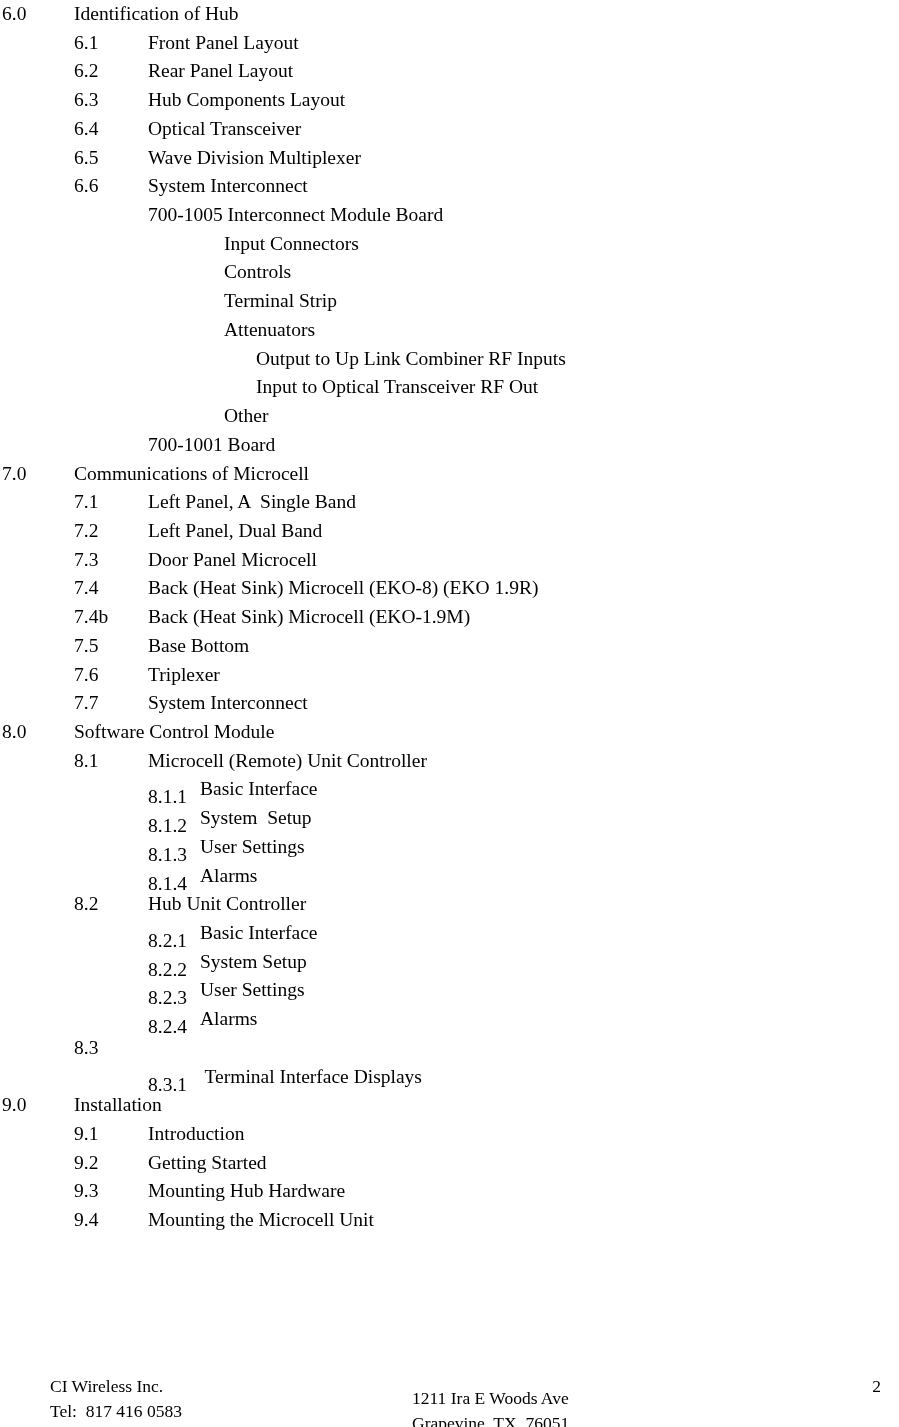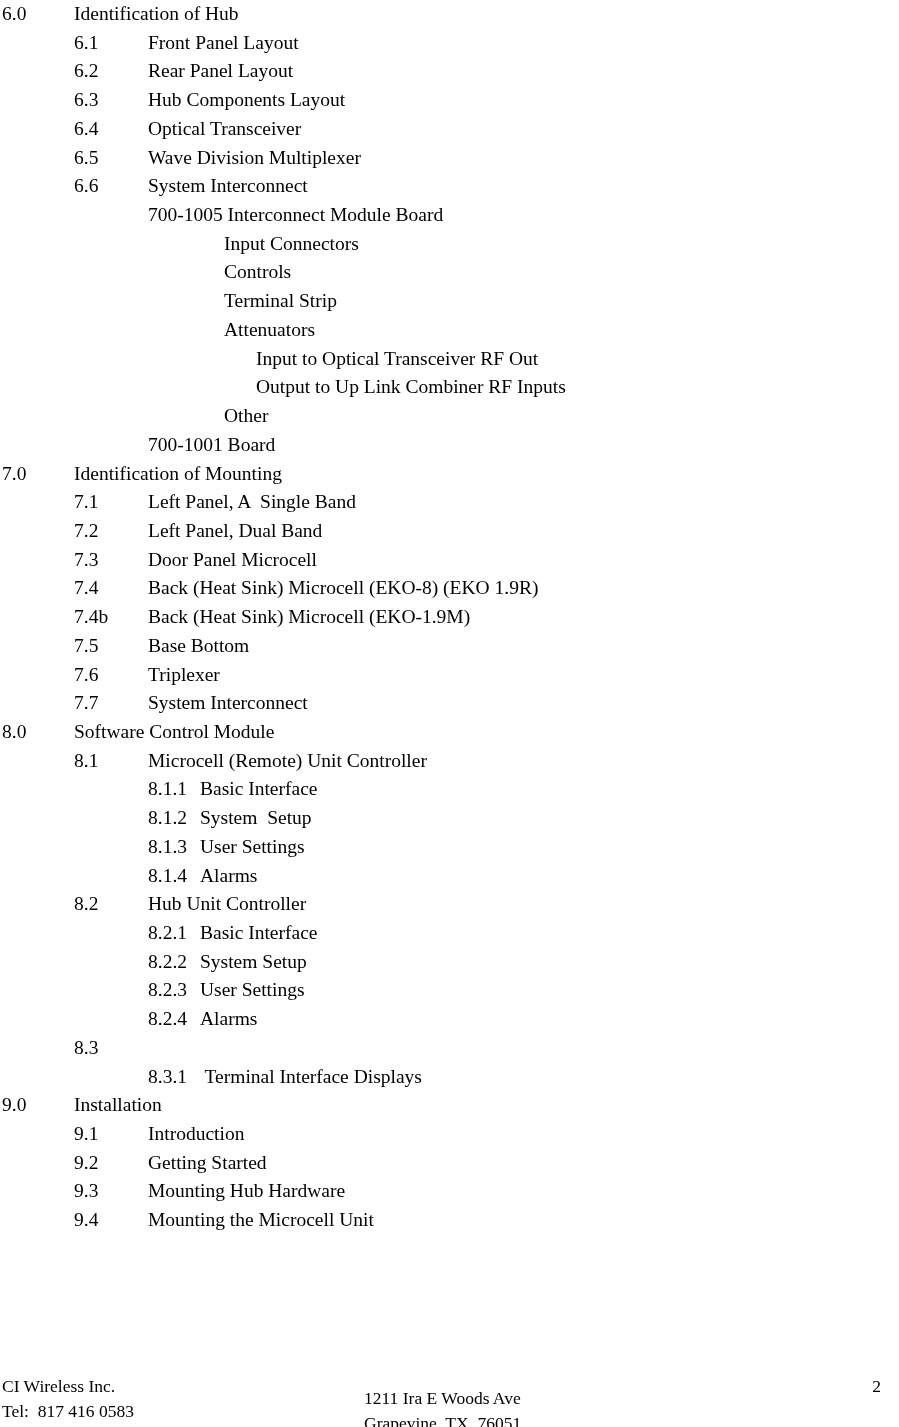--- a/index.html
+++ b/index.html
@@ -48,21 +48,21 @@
   .lvl1 > .num { left: 2px; }
   .lvl1 > .txt { left: 74px; }
 
   .lvl2 > .num { left: 74px; }
   .lvl2 > .txt { left: 148px; }
 
   
   .lvl2t > .txt { left: 148px; }
 
   
-  .lvl3 > .num { left: 148px; }
+  .lvl3 > .num { left: 148px; margin-top: 8px; }
   .lvl3 > .txt { left: 200px; text-align: center; }
 
   
   .lvl3t > .txt { left: 224px; text-align: center; }
 
   
   .lvl4t > .txt { left: 256px; }
 
   #footer {
     position: absolute;
@@ -70,20 +70,21 @@
     top: 1374px;
     width: 899px;
     height: 53px;
     font-size: 17.5px;
     line-height: 25px;
   }
   .footer-line {
     position: relative;
     height: 25px;
     white-space: pre;
+    margin-left: 48px;
   }
   .f-col1 {
     position: absolute;
     left: 2px;
     top: 0;
     white-space: pre;
   }
   .f-col2 {
     position: absolute;
     left: 364px;
@@ -106,25 +107,25 @@
     <div class="toc-row lvl2"><span class="num">6.2</span><span class="txt">Rear Panel Layout</span></div>
     <div class="toc-row lvl2"><span class="num">6.3</span><span class="txt">Hub Components Layout</span></div>
     <div class="toc-row lvl2"><span class="num">6.4</span><span class="txt">Optical Transceiver</span></div>
     <div class="toc-row lvl2"><span class="num">6.5</span><span class="txt">Wave Division Multiplexer</span></div>
     <div class="toc-row lvl2"><span class="num">6.6</span><span class="txt">System Interconnect</span></div>
     <div class="toc-row lvl2t"><span class="txt">700-1005 Interconnect Module Board</span></div>
     <div class="toc-row lvl3t"><span class="txt">Input Connectors</span></div>
     <div class="toc-row lvl3t"><span class="txt">Controls</span></div>
     <div class="toc-row lvl3t"><span class="txt">Terminal Strip</span></div>
     <div class="toc-row lvl3t"><span class="txt">Attenuators</span></div>
+    <div class="toc-row lvl4t"><span class="txt">Output to Up Link Combiner RF Inputs</span></div>
     <div class="toc-row lvl4t"><span class="txt">Input to Optical Transceiver RF Out</span></div>
-    <div class="toc-row lvl4t"><span class="txt">Output to Up Link Combiner RF Inputs</span></div>
     <div class="toc-row lvl3t"><span class="txt">Other</span></div>
     <div class="toc-row lvl2t"><span class="txt">700-1001 Board</span></div>
-    <div class="toc-row lvl1"><span class="num">7.0</span><span class="txt">Identification of Mounting</span></div>
+    <div class="toc-row lvl1"><span class="num">7.0</span><span class="txt">Communications of Microcell</span></div>
     <div class="toc-row lvl2"><span class="num">7.1</span><span class="txt">Left Panel, A  Single Band</span></div>
     <div class="toc-row lvl2"><span class="num">7.2</span><span class="txt">Left Panel, Dual Band</span></div>
     <div class="toc-row lvl2"><span class="num">7.3</span><span class="txt">Door Panel Microcell</span></div>
     <div class="toc-row lvl2"><span class="num">7.4</span><span class="txt">Back (Heat Sink) Microcell (EKO-8) (EKO 1.9R)</span></div>
     <div class="toc-row lvl2"><span class="num">7.4b</span><span class="txt">Back (Heat Sink) Microcell (EKO-1.9M)</span></div>
     <div class="toc-row lvl2"><span class="num">7.5</span><span class="txt">Base Bottom</span></div>
     <div class="toc-row lvl2"><span class="num">7.6</span><span class="txt">Triplexer</span></div>
     <div class="toc-row lvl2"><span class="num">7.7</span><span class="txt">System Interconnect</span></div>
     <div class="toc-row lvl1"><span class="num">8.0</span><span class="txt">Software Control Module</span></div>
     <div class="toc-row lvl2"><span class="num">8.1</span><span class="txt">Microcell (Remote) Unit Controller</span></div>

